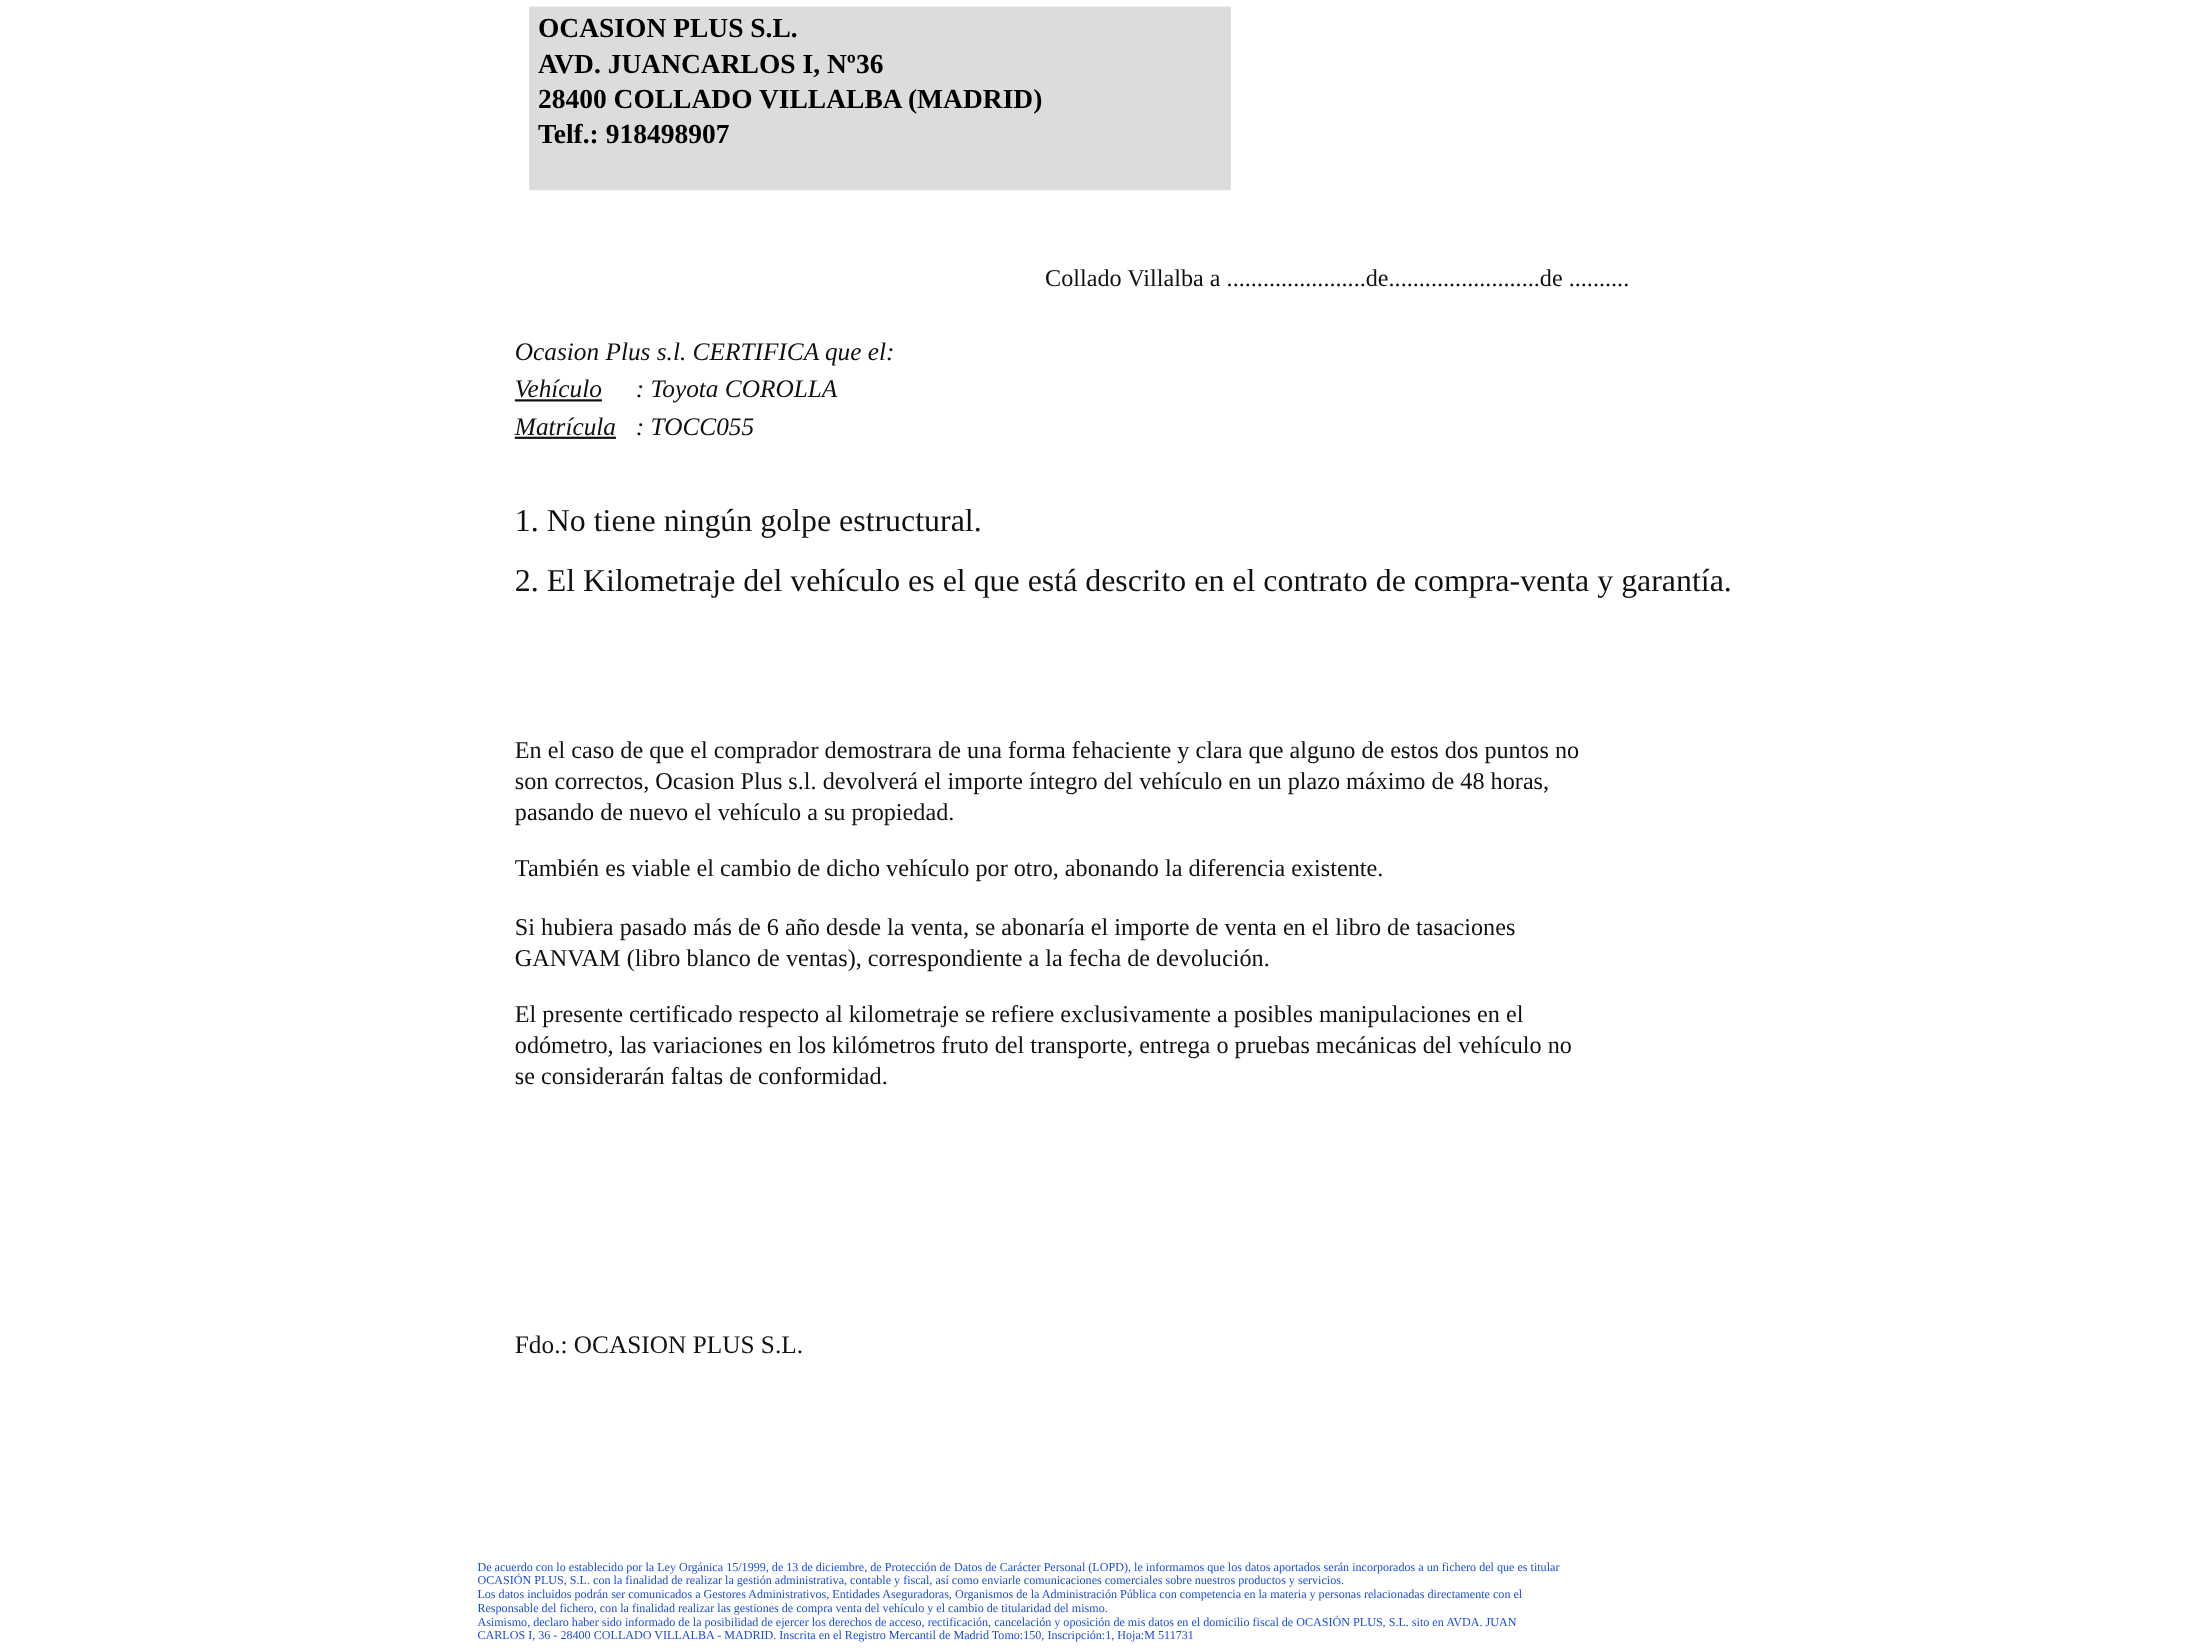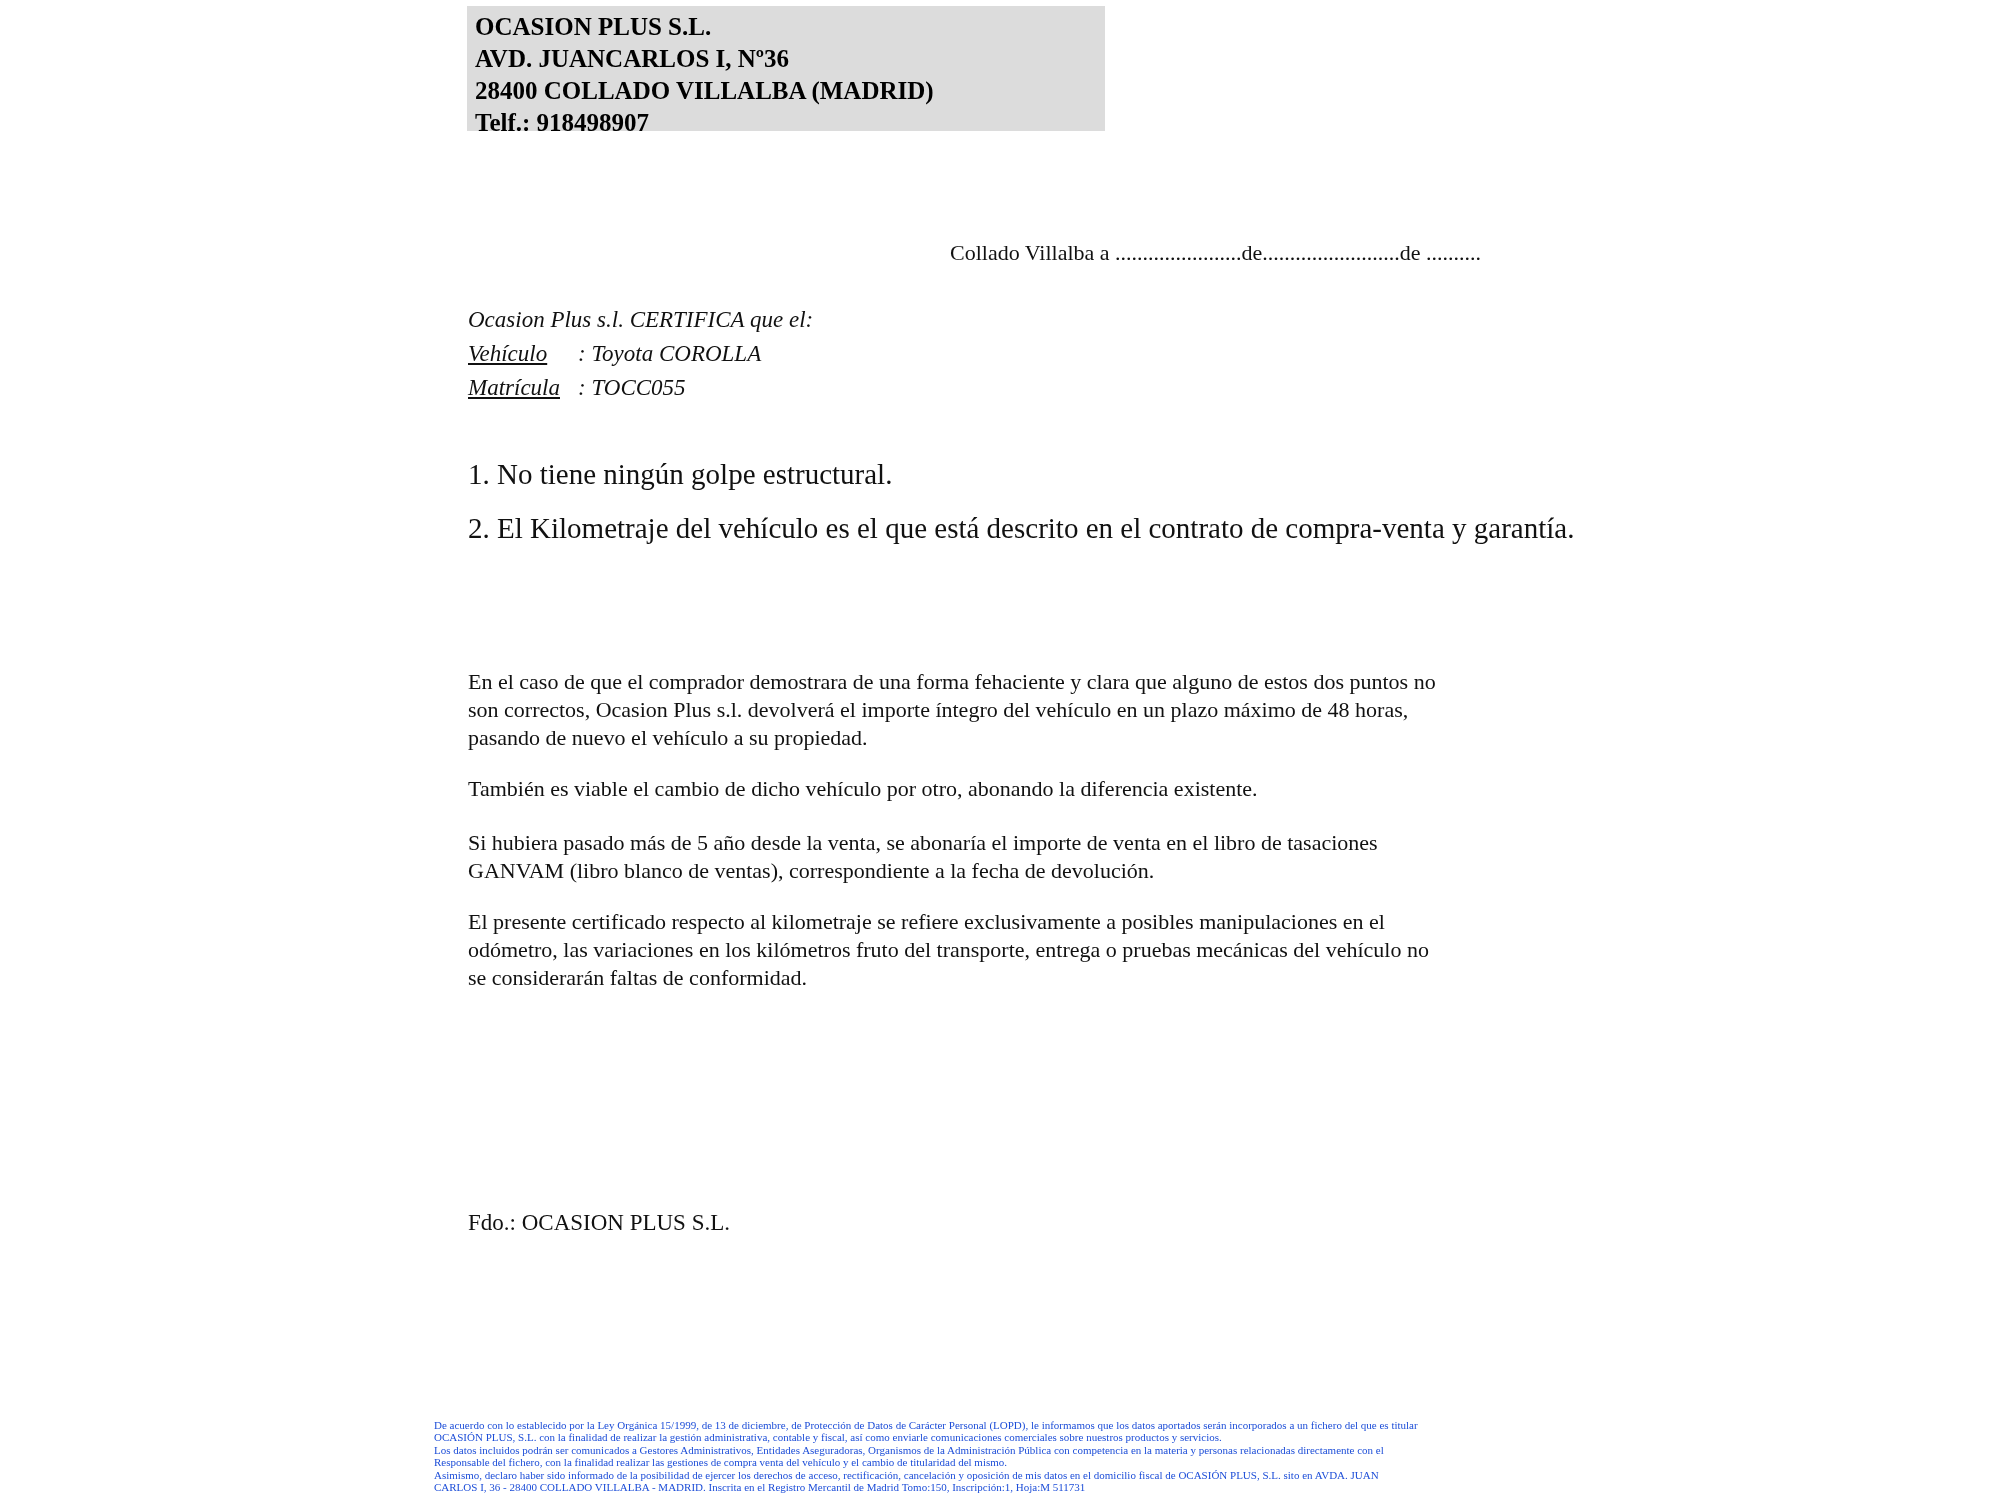--- a/index.html
+++ b/index.html
@@ -9,24 +9,24 @@
     background: #ffffff;
     font-family: "Liberation Serif", "DejaVu Serif", serif;
     color: #111111;
     position: relative;
     overflow: hidden;
   }
   .abs { position: absolute; }
 
   
   .header-box {
-    left: 467px;
+    left: 481px;
     top: 6px;
     width: 638px;
-    height: 125px;
+    height: 167px;
     background: #dcdcdc;
     padding: 5px 0 0 8px;
   }
   .header-box .hline {
     font-weight: bold;
     font-size: 25px;
     line-height: 32px;
     color: #000000;
     white-space: nowrap;
   }
@@ -109,21 +109,21 @@
   <div class="pline">En el caso de que el comprador demostrara de una forma fehaciente y clara que alguno de estos dos puntos no</div>
   <div class="pline">son correctos, Ocasion Plus s.l. devolverá el importe íntegro del vehículo en un plazo máximo de 48 horas,</div>
   <div class="pline">pasando de nuevo el vehículo a su propiedad.</div>
 </div>
 
 <div class="abs para para-2">
   <div class="pline">También es viable el cambio de dicho vehículo por otro, abonando la diferencia existente.</div>
 </div>
 
 <div class="abs para para-3">
-  <div class="pline">Si hubiera pasado más de 5 año desde la venta, se abonaría el importe de venta en el libro de tasaciones</div>
+  <div class="pline">Si hubiera pasado más de 6 año desde la venta, se abonaría el importe de venta en el libro de tasaciones</div>
   <div class="pline">GANVAM (libro blanco de ventas), correspondiente a la fecha de devolución.</div>
 </div>
 
 <div class="abs para para-4">
   <div class="pline">El presente certificado respecto al kilometraje se refiere exclusivamente a posibles manipulaciones en el</div>
   <div class="pline">odómetro, las variaciones en los kilómetros fruto del transporte, entrega o pruebas mecánicas del vehículo no</div>
   <div class="pline">se considerarán faltas de conformidad.</div>
 </div>
 
 <div class="abs signature">Fdo.: OCASION PLUS S.L.</div>

